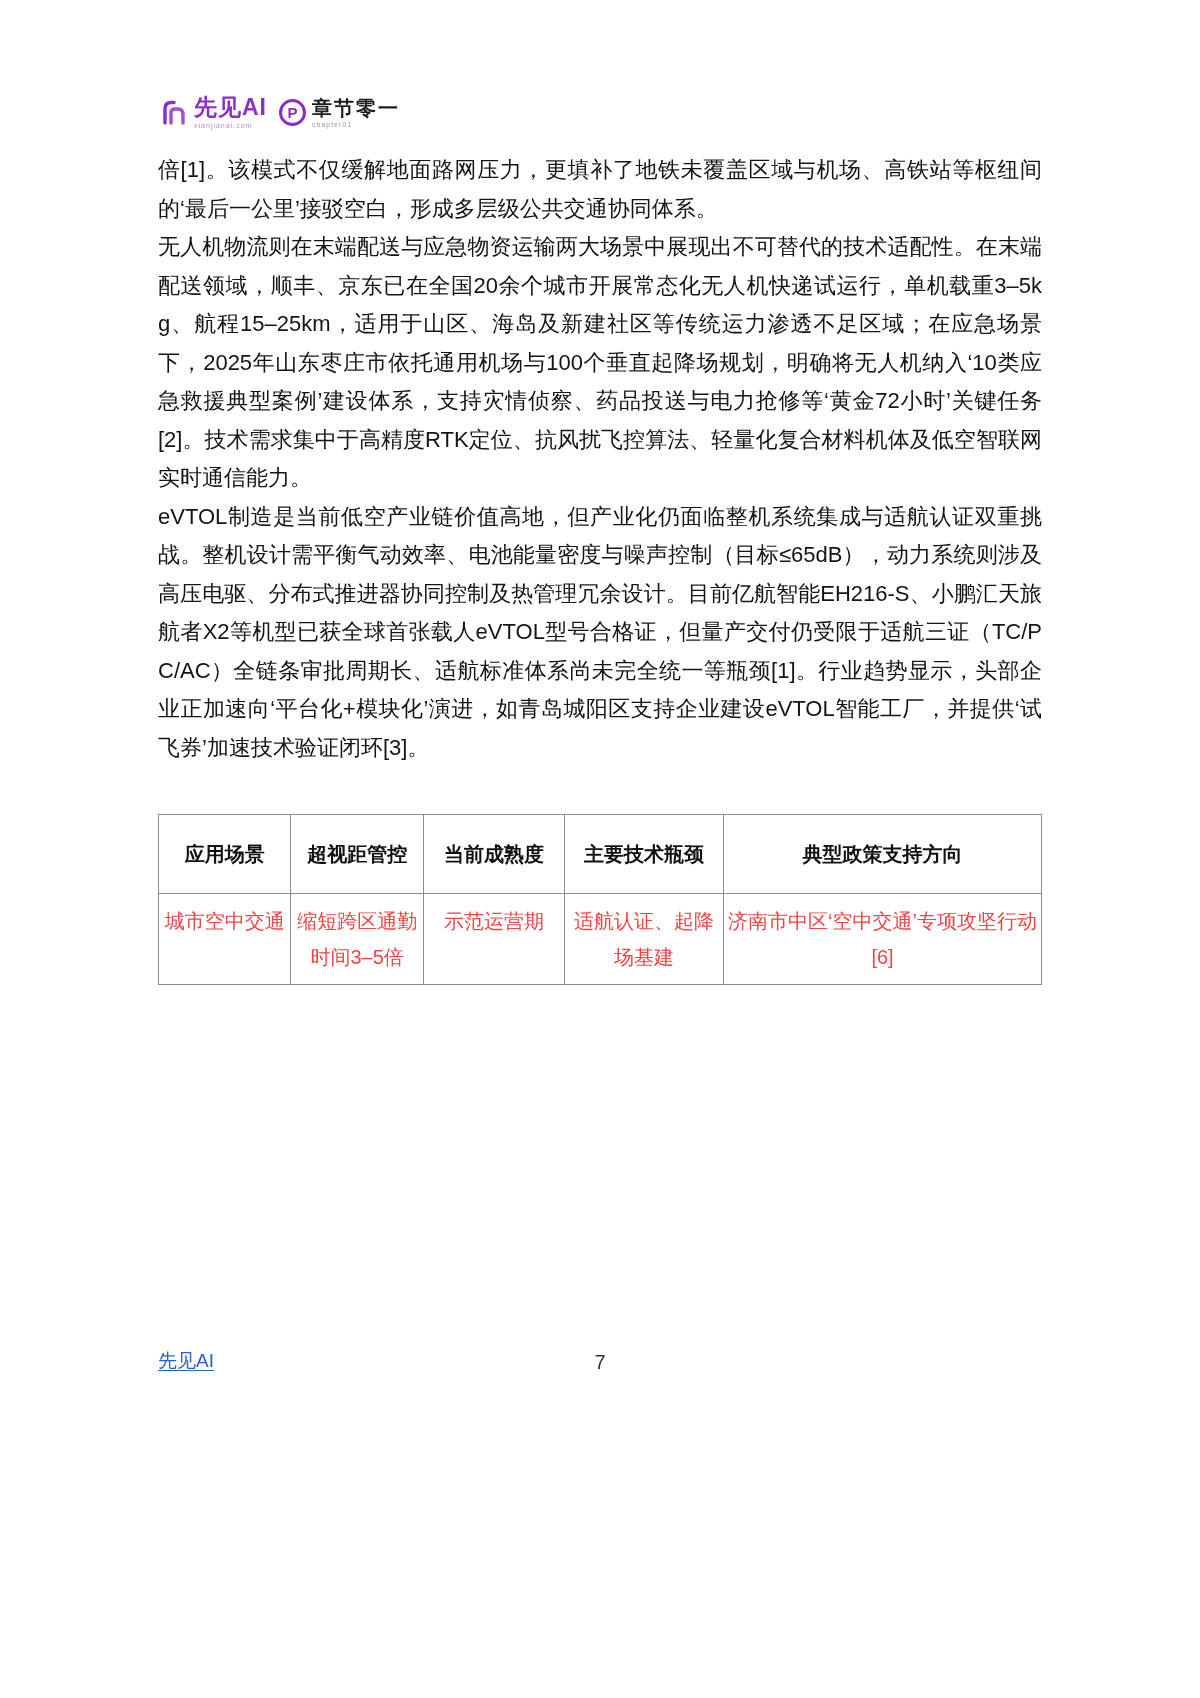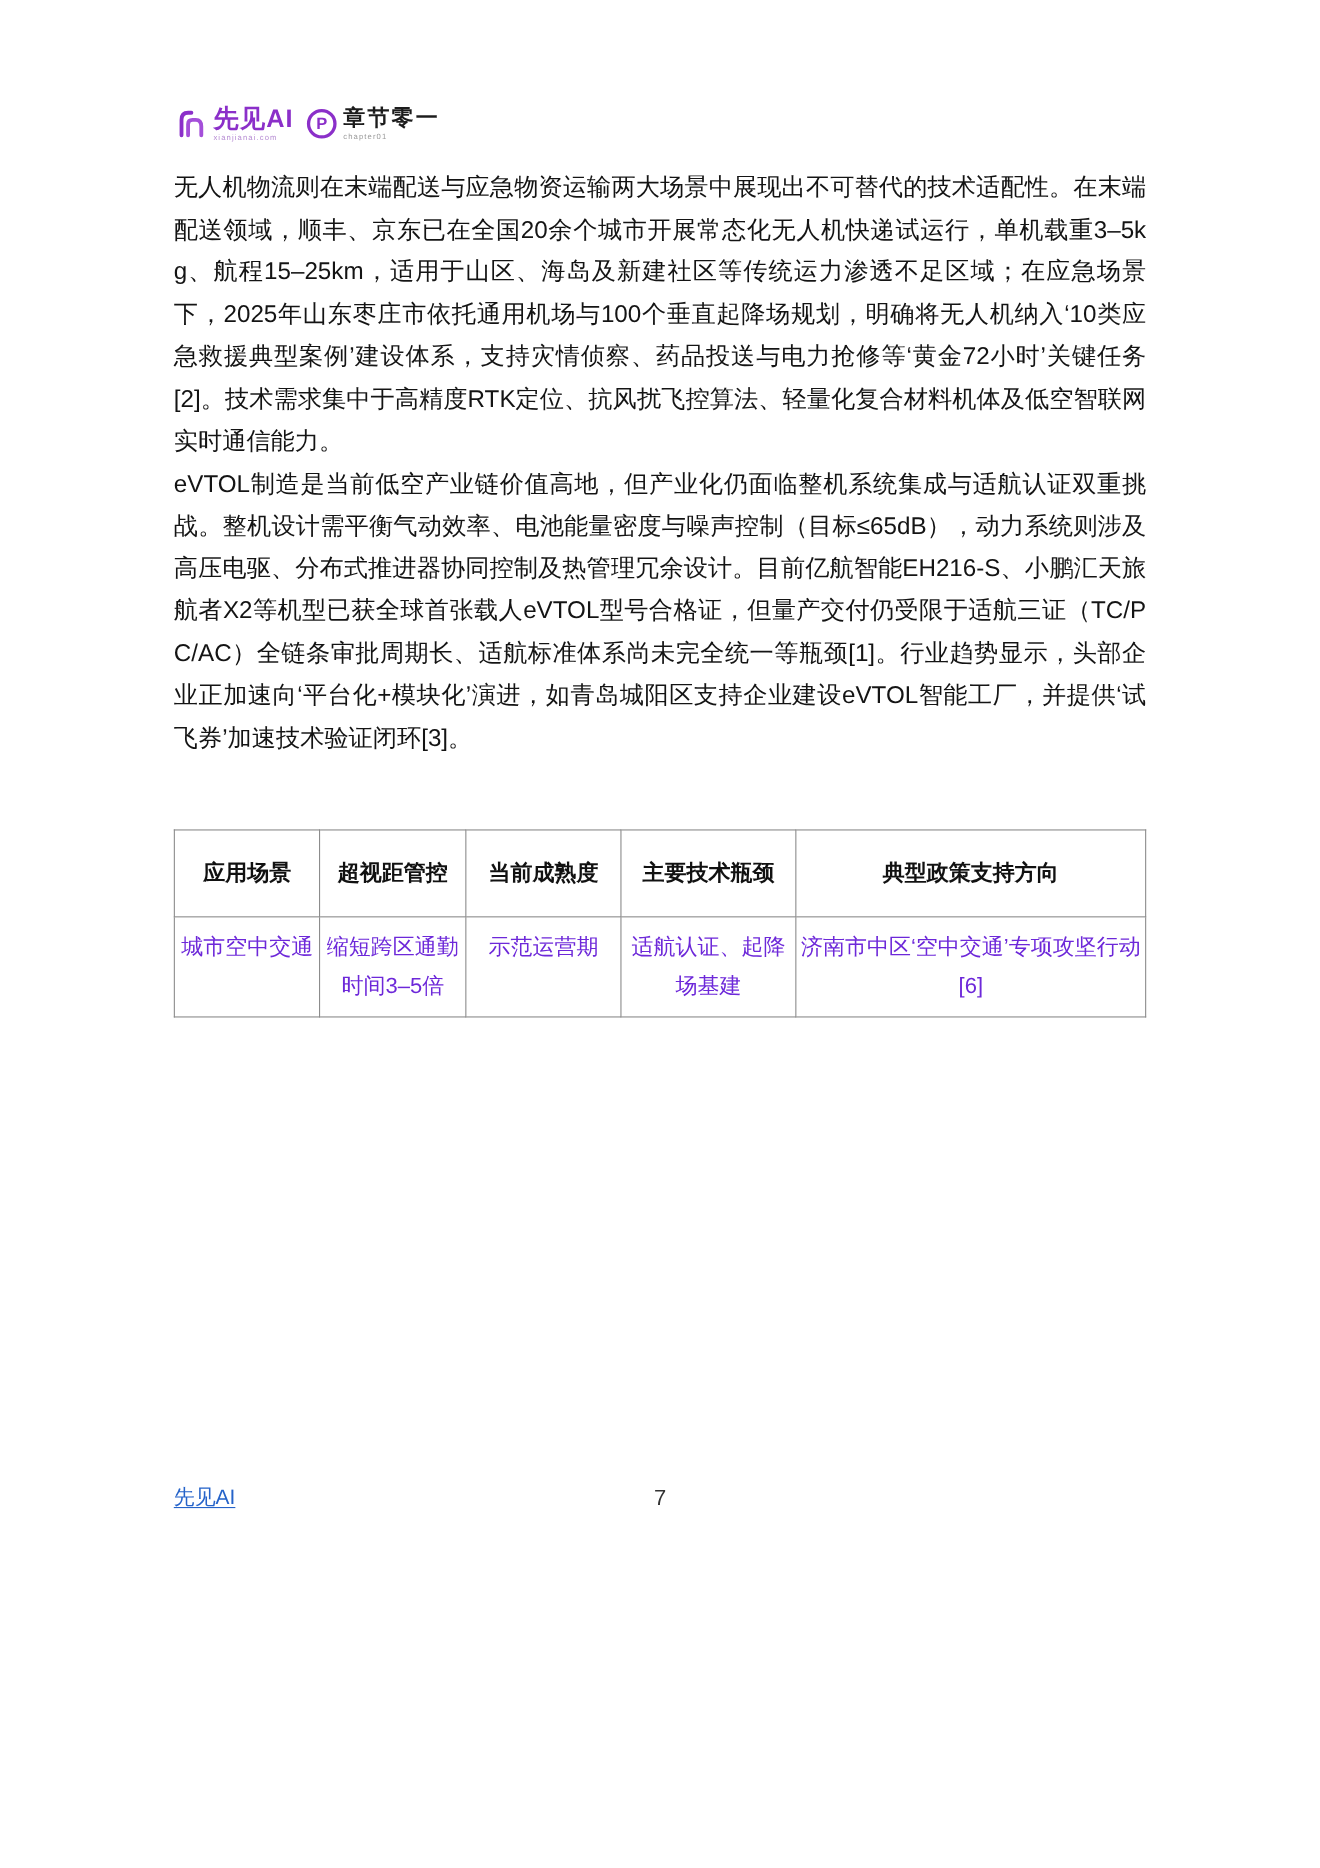--- a/index.html
+++ b/index.html
@@ -50,32 +50,32 @@
     line-height:38.5px;
     text-align:justify;
     color:#141414;
     word-break:break-all;
   }
 
   
   table.compare {
     width:100%;
     border-collapse:collapse;
-    margin-top:64px;
+    margin-top:47px;
     table-layout:fixed;
   }
   table.compare th, table.compare td {
     border:1px solid #8c8c8c;
     text-align:center;
     font-size:20px;
     line-height:36px;
     word-break:break-all;
   }
   table.compare th { font-weight:bold; padding:21px 4px; color:#111; }
-  table.compare td { vertical-align:top; padding:9px 4px; color:#6d28d9; }
+  table.compare td { vertical-align:top; padding:9px 4px; color:#ef4444; }
 
   
   .footer-brand {
     position:absolute; left:158px; bottom:112px;
     font-size:19px; color:#2563c9; text-decoration:underline;
     text-underline-offset:3px; cursor:pointer;
   }
   .footer-page {
     position:absolute; left:0; right:0; bottom:112px;
     text-align:center; font-size:20px; color:#333;
@@ -104,20 +104,21 @@
       <span class="chapter-logo">P</span>
       <span class="chapter-txt">
         <span class="chapter-name">章节零一</span>
         <span class="chapter-sub">chapter01</span>
       </span>
     </div>
 
   </header>
 
   <main class="body-text">
+    <p>倍[1]。该模式不仅缓解地面路网压力，更填补了地铁未覆盖区域与机场、高铁站等枢纽间的‘最后一公里’接驳空白，形成多层级公共交通协同体系。</p>
     <p>无人机物流则在末端配送与应急物资运输两大场景中展现出不可替代的技术适配性。在末端配送领域，顺丰、京东已在全国20余个城市开展常态化无人机快递试运行，单机载重3–5kg、航程15–25km，适用于山区、海岛及新建社区等传统运力渗透不足区域；在应急场景下，2025年山东枣庄市依托通用机场与100个垂直起降场规划，明确将无人机纳入‘10类应急救援典型案例’建设体系，支持灾情侦察、药品投送与电力抢修等‘黄金72小时’关键任务[2]。技术需求集中于高精度RTK定位、抗风扰飞控算法、轻量化复合材料机体及低空智联网实时通信能力。</p>
     <p>eVTOL制造是当前低空产业链价值高地，但产业化仍面临整机系统集成与适航认证双重挑战。整机设计需平衡气动效率、电池能量密度与噪声控制（目标≤65dB），动力系统则涉及高压电驱、分布式推进器协同控制及热管理冗余设计。目前亿航智能EH216-S、小鹏汇天旅航者X2等机型已获全球首张载人eVTOL型号合格证，但量产交付仍受限于适航三证（TC/PC/AC）全链条审批周期长、适航标准体系尚未完全统一等瓶颈[1]。行业趋势显示，头部企业正加速向‘平台化+模块化’演进，如青岛城阳区支持企业建设eVTOL智能工厂，并提供‘试飞券’加速技术验证闭环[3]。</p>
 
     <table class="compare">
       <colgroup>
         <col style="width:15%">
         <col style="width:15%">
         <col style="width:16%">
         <col style="width:18%">
         <col style="width:36%">

